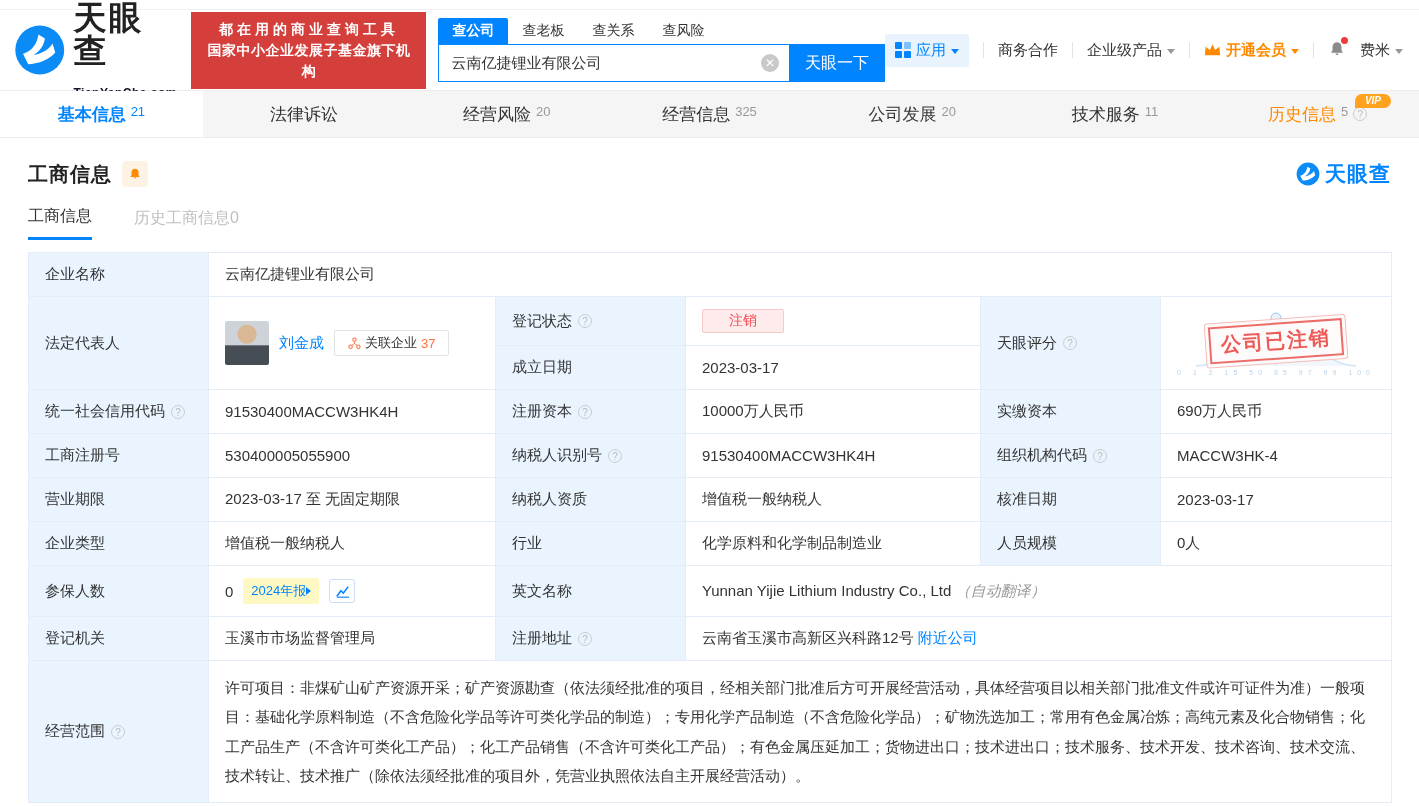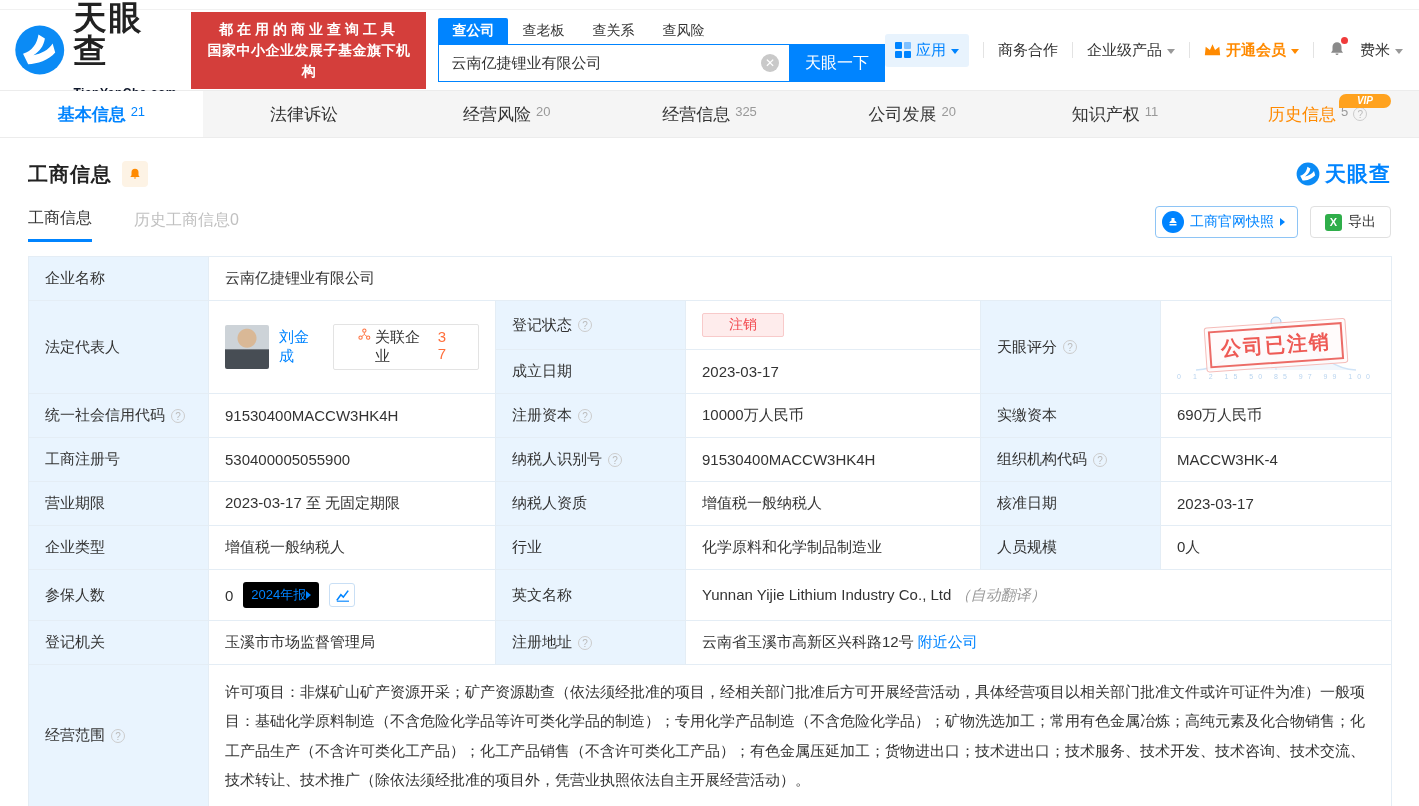--- a/index.html
+++ b/index.html
@@ -48,21 +48,21 @@
 
   
   .tabbar { display:flex; height:48px; background:#f5f5f5; border-top:1px solid #ececec; border-bottom:1px solid #ececec; }
   .tab { flex:1; display:flex; align-items:center; justify-content:center; gap:5px; font-size:17px;
     color:#333; cursor:pointer; position:relative; }
   .tab .cnt { font-size:13px; color:#999; margin-top:-6px; }
   .tab.active { background:#fff; color:#0084ff; font-weight:bold; }
   .tab.active .cnt { color:#0084ff; font-weight:normal; }
   .tab.orange { color:#ff8a00; }
   .vip-badge { position:absolute; top:3px; right:28px; background:#ffa21e; color:#fff; font-size:10px;
-    font-style:italic; font-weight:bold; padding:1px 18px 2px; border-radius:7px 7px 7px 0; }
+    font-style:italic; font-weight:bold; padding:1px 10px 2px; border-radius:7px 7px 7px 0; }
   .help { display:inline-block; width:14px; height:14px; border:1px solid #ccc; border-radius:50%;
     color:#bbb; font-size:10px; line-height:13px; text-align:center; cursor:pointer; flex:none; }
   .help::after { content:"?"; }
 
   
   .main { padding:0 28px; }
   .sec-head { display:flex; align-items:center; margin-top:22px; }
   .sec-title { font-size:20px; font-weight:bold; color:#222; letter-spacing:1px; }
   .bell-box { width:26px; height:26px; background:#fdf3e5; border-radius:4px; margin-left:10px;
     display:flex; align-items:center; justify-content:center; cursor:pointer; }
@@ -90,25 +90,25 @@
   .info td { border:1px solid #e4edf5; padding:12px 16px; vertical-align:middle; color:#333; word-break:break-all; }
   .info td.lbl { background:#e9f4fe; }
   .lblrow { display:flex; align-items:center; gap:6px; }
   .badge-red { display:inline-block; background:#feecec; color:#f2494f; border:1px solid #f8caca;
     border-radius:2px; padding:2px 26px; font-size:14px; }
   .rep { display:flex; align-items:center; gap:10px; }
   .photo { width:44px; height:44px; border-radius:2px; flex:none;
     background: radial-gradient(circle at 50% 30%, #d9b896 0 9px, rgba(0,0,0,0) 10px),
                 linear-gradient(180deg,#cdd3d8 0 55%, #474d54 56% 100%); }
   .link { color:#0084ff; cursor:pointer; text-decoration:none; }
-  .rel-pill { display:inline-flex; align-items:flex-start; gap:4px; border:1px solid #e3e3e3; border-radius:2px;
-    padding:3px 24px; font-size:15px; cursor:pointer; background:#fff; }
+  .rel-pill { display:inline-flex; align-items:center; gap:4px; border:1px solid #e3e3e3; border-radius:2px;
+    padding:3px 13px; font-size:13px; cursor:pointer; background:#fff; }
   .rel-pill .num { color:#ff6f3c; }
   .insured { display:flex; align-items:center; gap:10px; }
-  .yr-pill { display:inline-flex; align-items:center; background:#000000; color:#0084ff;
+  .yr-pill { display:inline-flex; align-items:center; background:#fef9c3; color:#0084ff;
     font-size:13px; padding:4px 8px; border-radius:3px; cursor:pointer;justify-content:space-between; }
   .chart-btn { width:26px; height:24px; border:1px solid #c9dff5; border-radius:3px; display:flex;
     align-items:center; justify-content:center; cursor:pointer; background:#fff; }
   .gray-note { color:#999;font-style:italic; }
   .score-cell { position:relative; text-align:center; padding:6px !important; }
   .score-axis { display:block; font-size:7px; color:#b9d4ef; letter-spacing:5px; margin-top:-6px; white-space:nowrap; overflow:hidden; }
   .stamp { position:absolute; left:50%; top:50%; transform:translate(-50%,-54%) rotate(-4deg);
     border:1px solid #f5bcb9; background:rgba(255,250,250,.85); padding:3px; border-radius:3px; }
   .stamp b { display:block; border:2px solid #ec6b66; color:#ee5a55; font-size:20px; letter-spacing:2px;
     padding:3px 10px; white-space:nowrap; }
@@ -206,21 +206,21 @@
   </div>
   <div class="tab">
     <span>经营信息</span>
     <span class="cnt">325</span>
   </div>
   <div class="tab">
     <span>公司发展</span>
     <span class="cnt">20</span>
   </div>
   <div class="tab">
-    <span>知识产权</span>
+    <span>技术服务</span>
     <span class="cnt">11</span>
   </div>
   <div class="tab orange">
     <span class="vip-badge">VIP</span>
     <span>历史信息</span>
     <span class="cnt">5</span>
     <span class="help"></span>
   </div>
 </div>
 
@@ -237,35 +237,20 @@
         <circle cx="20" cy="20" r="19" fill="#0b8bf5"></circle>
         <path d="M7 23c7-2 11-8 12-15l5 3c-1 6-4 10-9 13 6-1 12-4 15-9l2 7c-5 6-14 9-21 9z" fill="#fff"></path>
       </svg>
       <span>天眼查</span>
     </span>
   </div>
 
   <div class="subrow">
     <span class="subtab active">工商信息</span>
     <span class="subtab gray">历史工商信息0</span>
-    <span class="subbtns">
-      <button class="btn-snap">
-        <span class="stamp-ic">
-          <svg width="12" height="12" viewBox="0 0 24 24">
-              <path d="M9 4h6v5c2 1 4 2 4 5H5c0-3 2-4 4-5zM5 16h14v3H5z" fill="#fff"></path>
-            </svg>
-        </span>
-        <span>工商官网快照</span>
-        <span class="tri-r"></span>
-      </button>
-      <button class="btn-exp">
-        <span class="xls-ic"></span>
-        <span>导出</span>
-      </button>
-    </span>
   </div>
 
   <table class="info">
     <colgroup>
       <col style="width:180px">
         <col style="width:287px">
         <col style="width:190px">
       <col style="width:295px">
         <col style="width:180px">
         <col style="width:231px">

